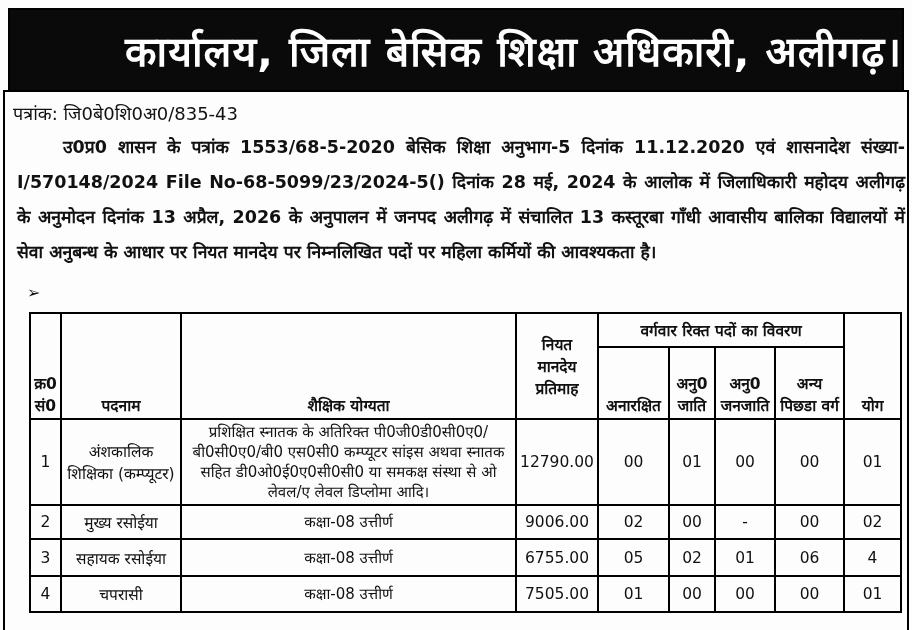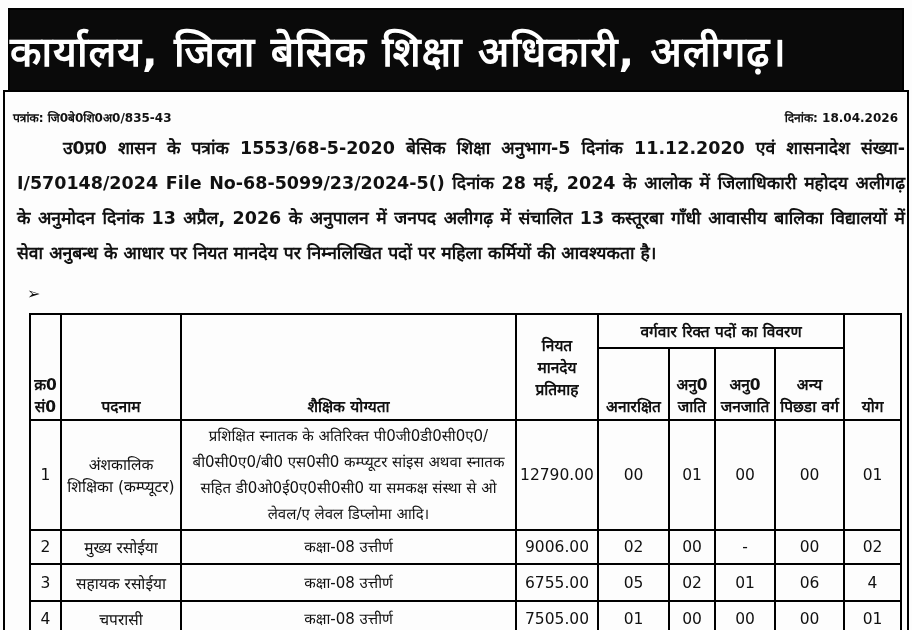--- a/index.html
+++ b/index.html
@@ -23,21 +23,21 @@
     position: absolute;
     left: 8px;
     top: 8px;
     right: 8px;
     height: 80px;
     background: #0a0a0a;
     border: 2px solid #000;
     box-shadow: inset 0 0 0 1px #0a0a0a;
     display: flex;
     align-items: center;
-    justify-content: flex-start;
+    justify-content: flex-end;
   }
   .masthead .title {
     color: #ffffff;
     font-size: 41px;
     font-weight: bold;
     letter-spacing: 1px;
     white-space: nowrap;
   }
   
   .frame {
@@ -47,23 +47,22 @@
     top: 90px;
     height: 600px; 
     border: 2px solid #000;
     background: #fdfdfd;
   }
   .meta-row {
     display: flex;
     justify-content: space-between;
     align-items: baseline;
     padding: 9px 9px 0 8px;
-    font-size: 12px;
-    font-weight: bold;
-    margin-top: 8px;
+    font-size: 18px;
+    font-weight: normal;
   }
   .notice-title {
     text-align: center;
     font-size: 19px;
     font-weight: bold;
     text-decoration: underline;
     margin-top: 3px;
   }
   .body-para {
     margin: 5px 2px 0 12px;
@@ -102,36 +101,35 @@
   thead tr.group-row { height: 34px; }
   thead tr.sub-row   { height: 72px; }
   th.valign-bottom { vertical-align: bottom; padding-bottom: 10px; }
   th.valign-middle { vertical-align: middle; }
   tbody td { font-weight: normal; vertical-align: middle; }
   tbody tr:nth-child(1) { height: 74px; }
   tbody tr:nth-child(2) { height: 34px; }
   tbody tr:nth-child(3) { height: 37px; }
   tbody tr:nth-child(4) { height: 36px; }
   tbody tr:nth-child(5) { height: 40px; }
-  td.qual { font-size: 15px; line-height: 26px; }
+  td.qual { font-size: 15px; line-height: 20px; }
 </style>
 </head>
 <body>
 
 <div class="page">
 
   <div class="masthead">
     <div class="title">कार्यालय, जिला बेसिक शिक्षा अधिकारी, अलीगढ़।</div>
   </div>
 
   <div class="frame">
 
     <div class="meta-row">
       <span>पत्रांक: जि0बे0शि0अ0/835-43</span>
-      <span>दिनांक: 18.04.2026</span>
     </div>
 
 
     <div class="body-para">उ0प्र0 शासन के पत्रांक 1553/68-5-2020 बेसिक शिक्षा अनुभाग-5 दिनांक 11.12.2020 एवं शासनादेश संख्या-I/570148/2024 File No-68-5099/23/2024-5() दिनांक 28 मई, 2024 के आलोक में जिलाधिकारी महोदय अलीगढ़ के अनुमोदन दिनांक 13 अप्रैल, 2026 के अनुपालन में जनपद अलीगढ़ में संचालित 13 कस्तूरबा गाँधी आवासीय बालिका विद्यालयों में सेवा अनुबन्ध के आधार पर नियत मानदेय पर निम्नलिखित पदों पर महिला कर्मियों की आवश्यकता है।</div>
 
     <div class="bullet-line">
       <span class="marker">➢</span>
     </div>
 
     <table class="vacancy">

